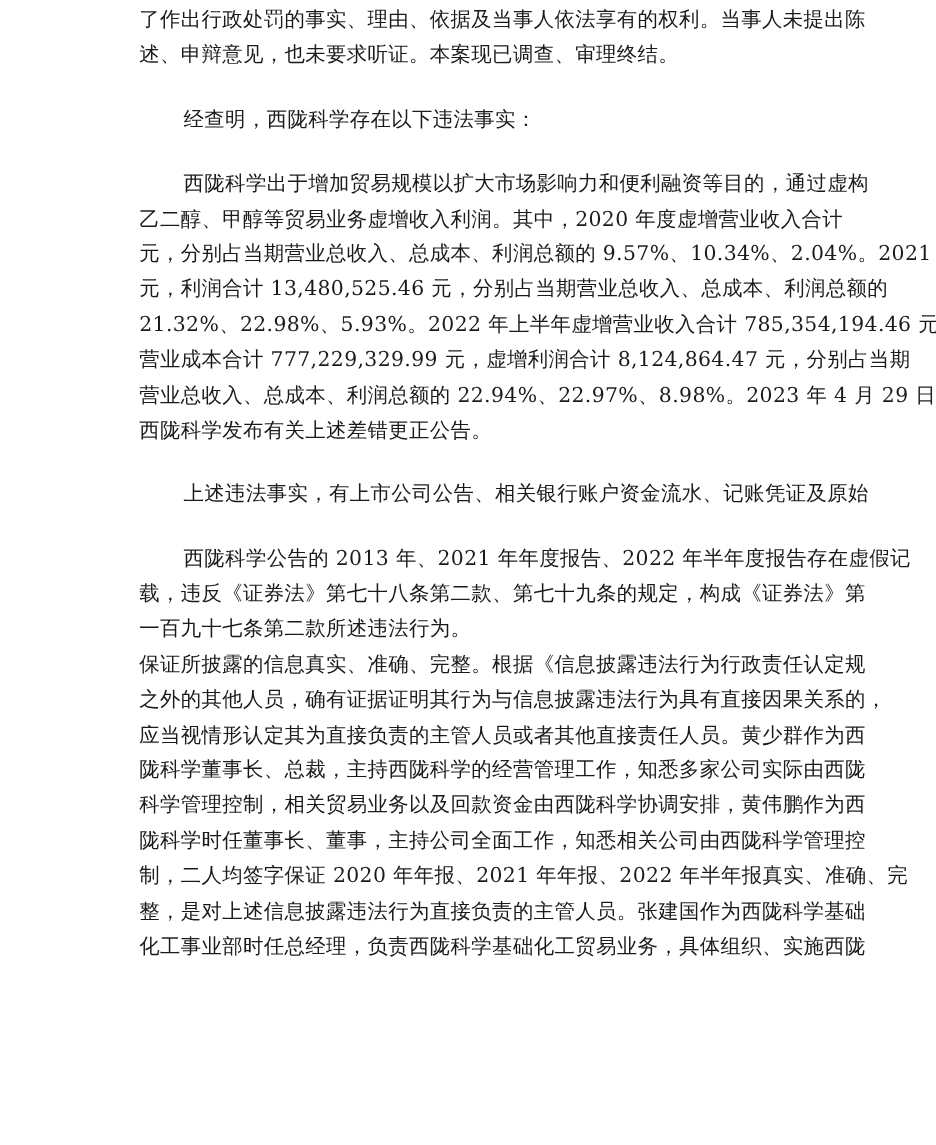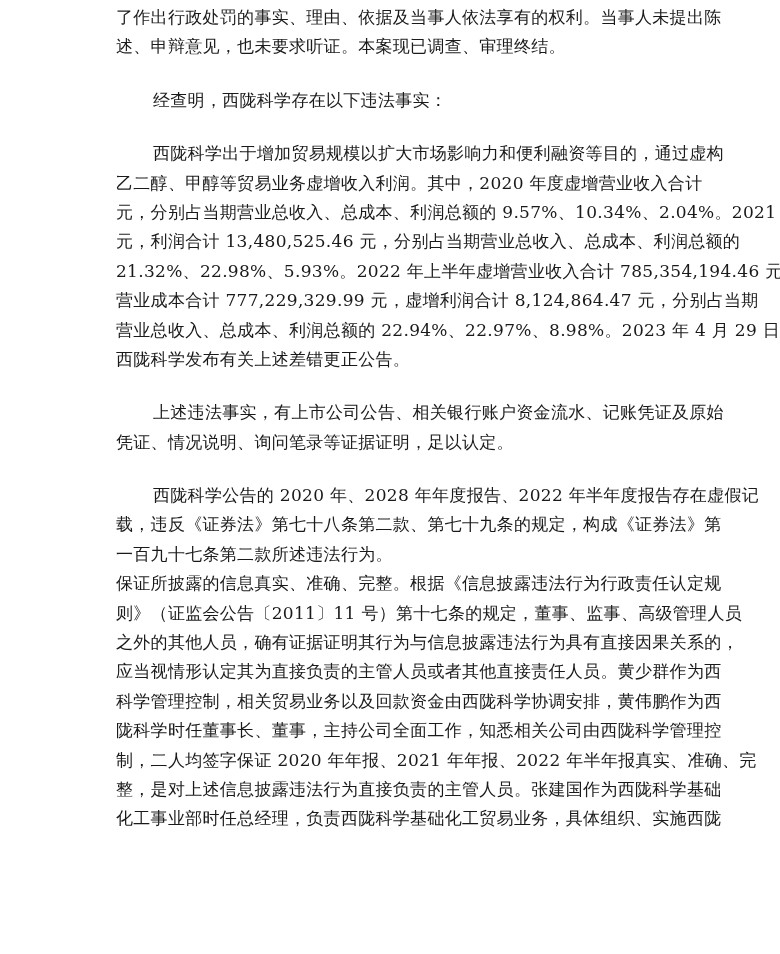--- a/index.html
+++ b/index.html
@@ -59,34 +59,33 @@
     <span class="line justify">元，分别占当期营业总收入、总成本、利润总额的 9.57%、10.34%、2.04%。2021</span>
     <span class="line justify">元，利润合计 13,480,525.46 元，分别占当期营业总收入、总成本、利润总额的</span>
     <span class="line justify">21.32%、22.98%、5.93%。2022 年上半年虚增营业收入合计 785,354,194.46 元，</span>
     <span class="line justify">营业成本合计 777,229,329.99 元，虚增利润合计 8,124,864.47 元，分别占当期</span>
     <span class="line justify">营业总收入、总成本、利润总额的 22.94%、22.97%、8.98%。2023 年 4 月 29 日，</span>
     <span class="line">西陇科学发布有关上述差错更正公告。</span>
   </div>
 
   <div>
     <span class="line indent justify">上述违法事实，有上市公司公告、相关银行账户资金流水、记账凭证及原始</span>
-    <span class="line">凭证、情况说明、询问笔录等证据证明，足以认定。</span>
   </div>
 
   <div>
-    <span class="line indent justify">西陇科学公告的 2020 年、2028 年年度报告、2022 年半年度报告存在虚假记</span>
+    <span class="line indent justify">西陇科学公告的 2013 年、2021 年年度报告、2022 年半年度报告存在虚假记</span>
     <span class="line justify">载，违反《证券法》第七十八条第二款、第七十九条的规定，构成《证券法》第</span>
     <span class="line">一百九十七条第二款所述违法行为。</span>
   </div>
 
   <div>
     <span class="line justify">保证所披露的信息真实、准确、完整。根据《信息披露违法行为行政责任认定规</span>
-    <span class="line justify">则》（证监会公告〔2011〕11 号）第十七条的规定，董事、监事、高级管理人员</span>
     <span class="line justify">之外的其他人员，确有证据证明其行为与信息披露违法行为具有直接因果关系的，</span>
     <span class="line justify">应当视情形认定其为直接负责的主管人员或者其他直接责任人员。黄少群作为西</span>
+    <span class="line justify">陇科学董事长、总裁，主持西陇科学的经营管理工作，知悉多家公司实际由西陇</span>
     <span class="line justify">科学管理控制，相关贸易业务以及回款资金由西陇科学协调安排，黄伟鹏作为西</span>
     <span class="line justify">陇科学时任董事长、董事，主持公司全面工作，知悉相关公司由西陇科学管理控</span>
     <span class="line justify">制，二人均签字保证 2020 年年报、2021 年年报、2022 年半年报真实、准确、完</span>
     <span class="line justify">整，是对上述信息披露违法行为直接负责的主管人员。张建国作为西陇科学基础</span>
     <span class="line justify">化工事业部时任总经理，负责西陇科学基础化工贸易业务，具体组织、实施西陇</span>
   </div>
 
 </div>
 
 </body></html>

